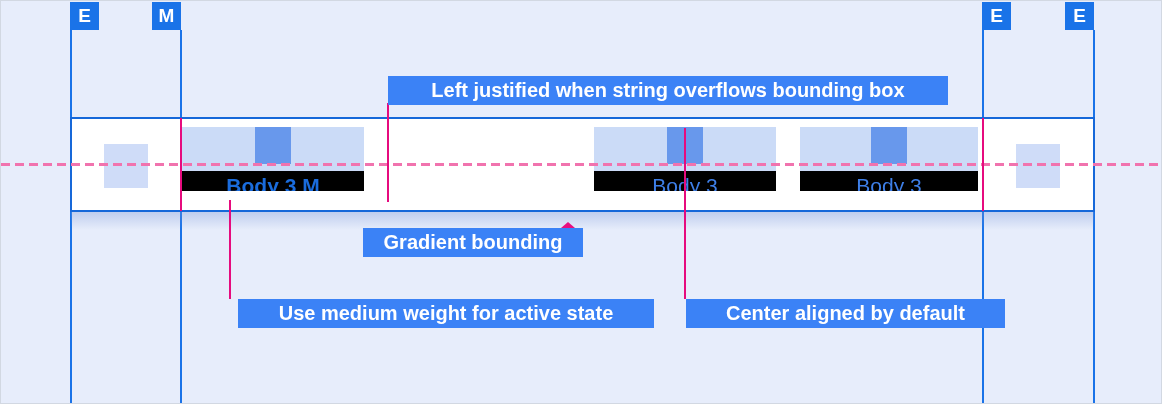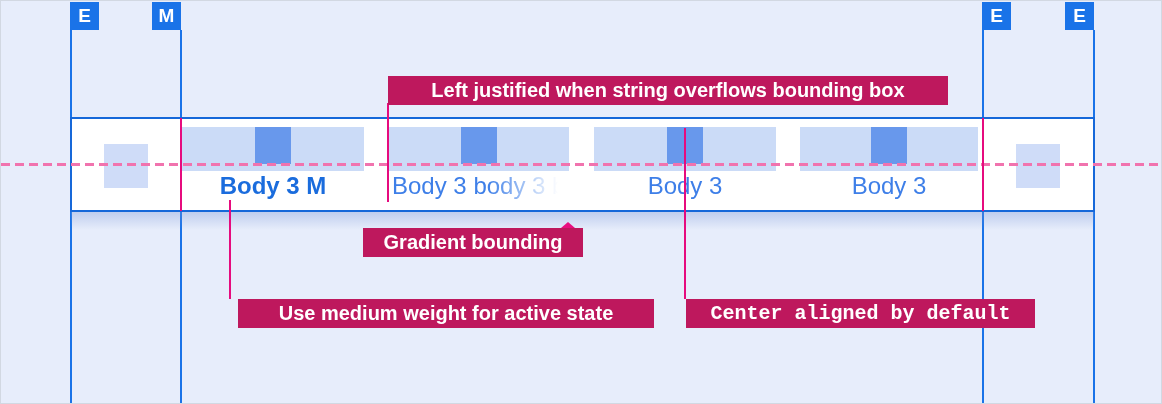--- a/index.html
+++ b/index.html
@@ -45,22 +45,22 @@
     position:absolute;top:126px;height:75px;z-index:3;
   }
   .tab-top{
     position:relative;width:100%;height:44px;background:#cbdbf7;
   }
   .indicator{
     position:absolute;top:0;left:50%;margin-left:-18px;
     width:36px;height:37px;background:#6898ec;z-index:6;
   }
   .tab-band{
-    position:relative;width:100%;height:31px;background:#ffffff;
-    font-size:24px;line-height:30px;color:#3e7fe8;
+    position:relative;width:100%;height:20px;background:#000000;
+    font-size:21px;line-height:30px;color:#3e7fe8;
     text-align:center;white-space:nowrap;overflow:hidden;
   }
   #tab-1{left:181px;width:182px;}
   #tab-2{left:388px;width:180px;}
   #tab-3{left:593px;width:182px;}
   #tab-4{left:799px;width:178px;}
   #tab-1 .tab-band{font-weight:bold;color:#1a6cdd;}
   #tab-2 .tab-band{
     text-align:left;padding-left:3px;
   }
@@ -80,28 +80,28 @@
     position:absolute;width:2px;background:#e60b7e;z-index:7;
   }
   #redline-scroll-left {left:179px;top:117px;height:93px;}
   #redline-scroll-right{left:981px;top:117px;height:93px;}
   #redline-left-justified{left:386px;top:102px;height:99px;}
   #redline-active{left:228px;top:199px;height:99px;}
   #redline-center{left:683px;top:127px;height:171px;}
   
   .annotation{
     position:absolute;height:29px;
-    background:#be185d;color:#fff;
+    background:#3b82f6;color:#fff;
     font-size:20px;font-weight:bold;line-height:29px;text-align:center;
     white-space:nowrap;z-index:8;
   }
   #annotation-left-justified{left:387px;top:75px;width:560px;}
   #annotation-gradient{left:362px;top:227px;width:220px;}
   #annotation-active{left:229px;top:298px;width:416px;margin-left:8px;}
-  #annotation-center{left:685px;top:298px;width:349px;font-family:Liberation Mono, monospace;}
+  #annotation-center{left:685px;top:298px;width:319px;}
   #gradient-arrow{
     position:absolute;left:198px;top:-6px;width:0;height:0;
     border-left:7px solid rgba(0,0,0,0);
     border-right:7px solid rgba(0,0,0,0);
     border-bottom:6px solid #e90f80;
   }
 </style>
 </head>
 <body>
 
@@ -123,28 +123,20 @@
   <div id="side-square-left" class="side-square"></div>
   <div id="side-square-right" class="side-square"></div>
 
   <div id="tab-1" class="tab">
     <div class="tab-top">
       <div class="indicator"></div>
     </div>
     <div class="tab-band">Body 3 M</div>
   </div>
 
-  <div id="tab-2" class="tab">
-    <div class="tab-top">
-      <div class="indicator"></div>
-    </div>
-    <div class="tab-band">
-      <span class="fade-text">Body 3 body 3 b</span>
-    </div>
-  </div>
 
   <div id="tab-3" class="tab">
     <div class="tab-top">
       <div class="indicator"></div>
     </div>
     <div class="tab-band">Body 3</div>
   </div>
 
   <div id="tab-4" class="tab">
     <div class="tab-top">

